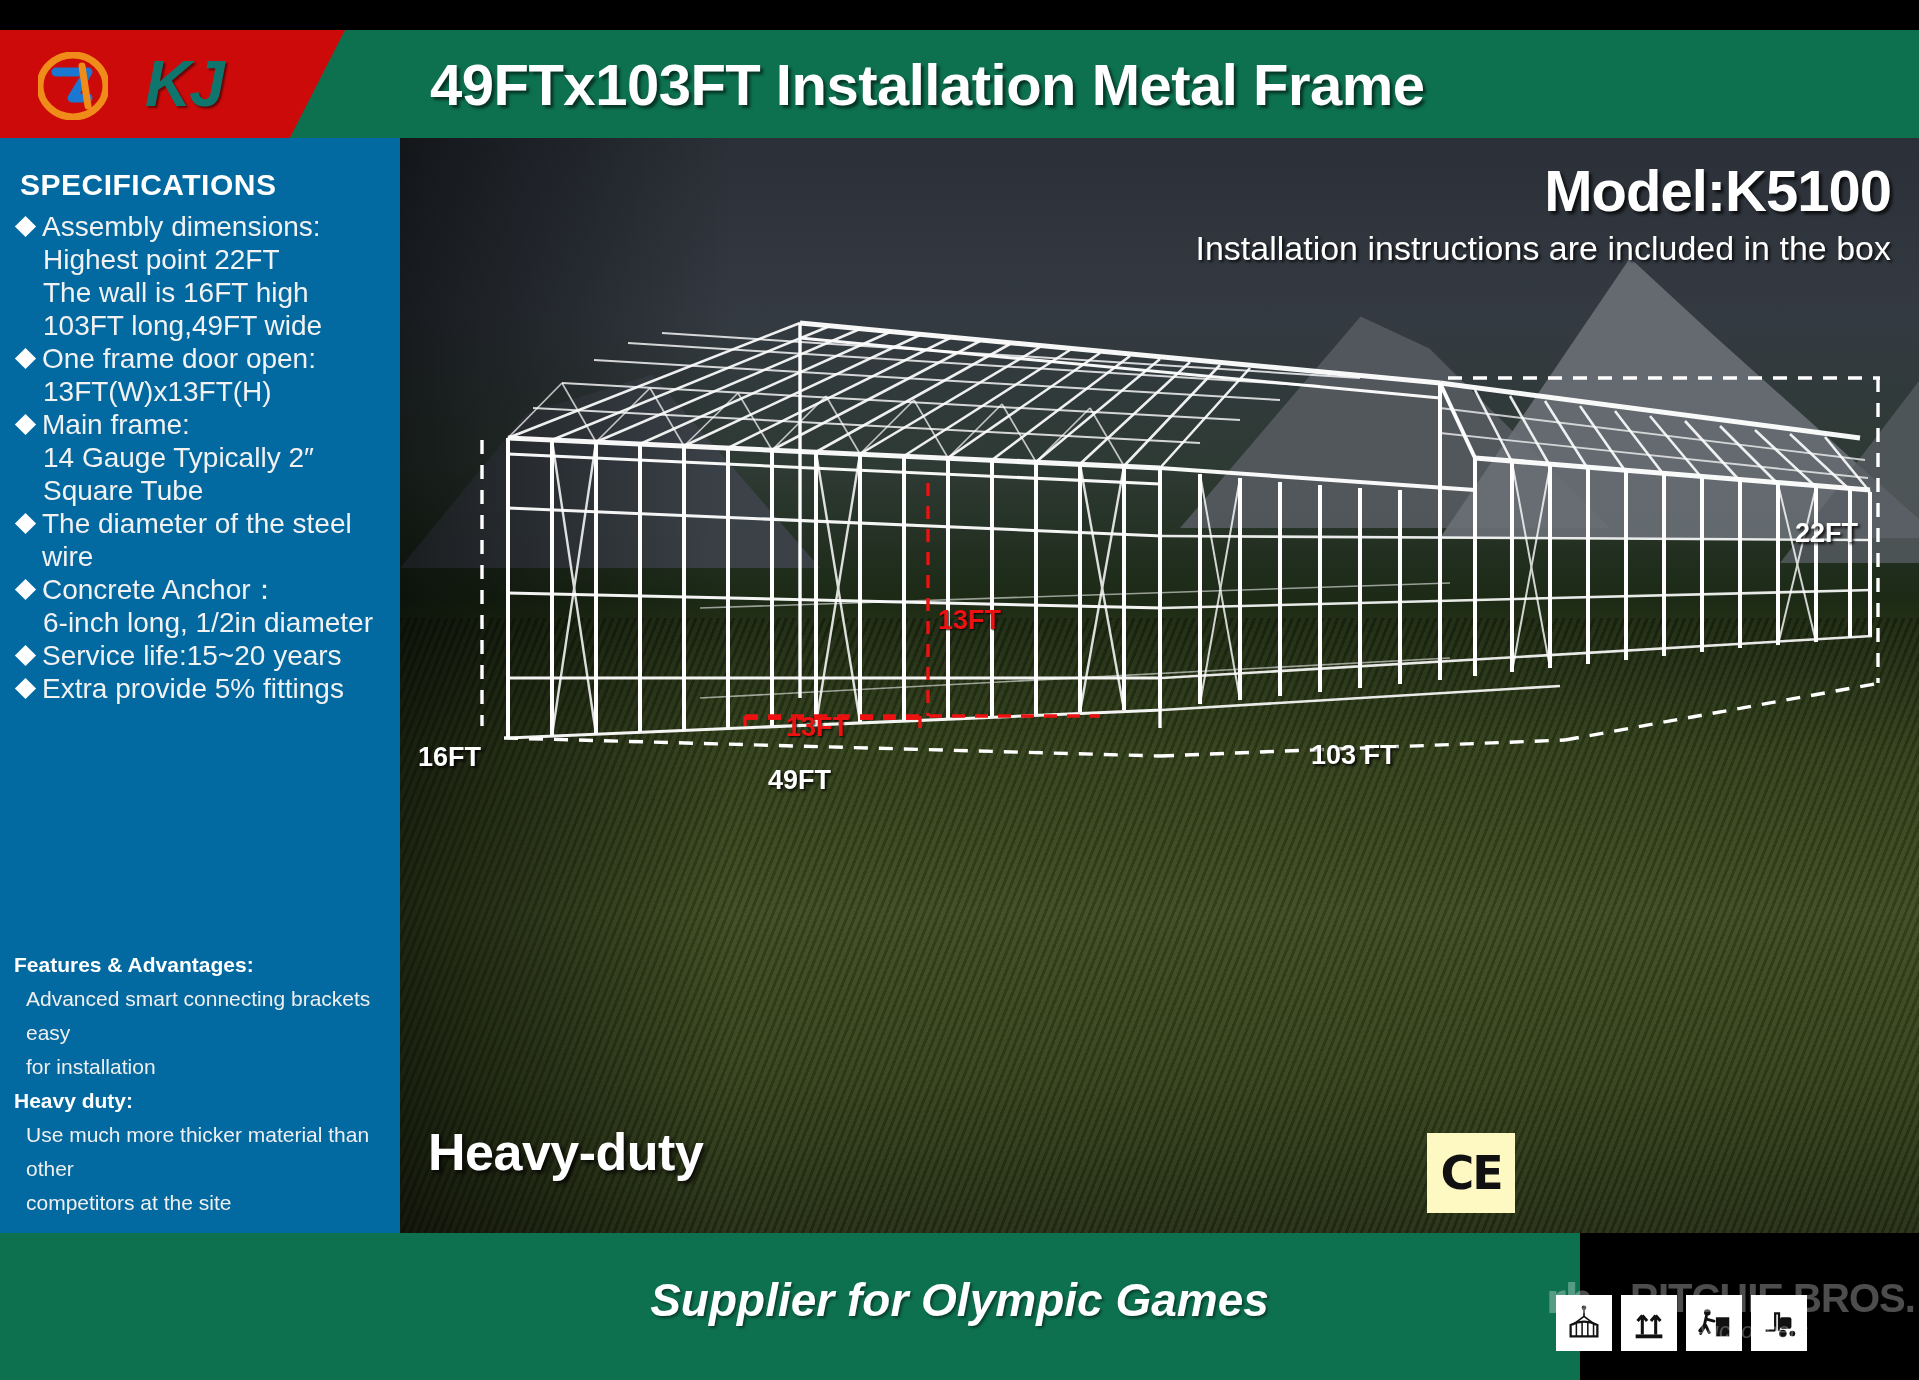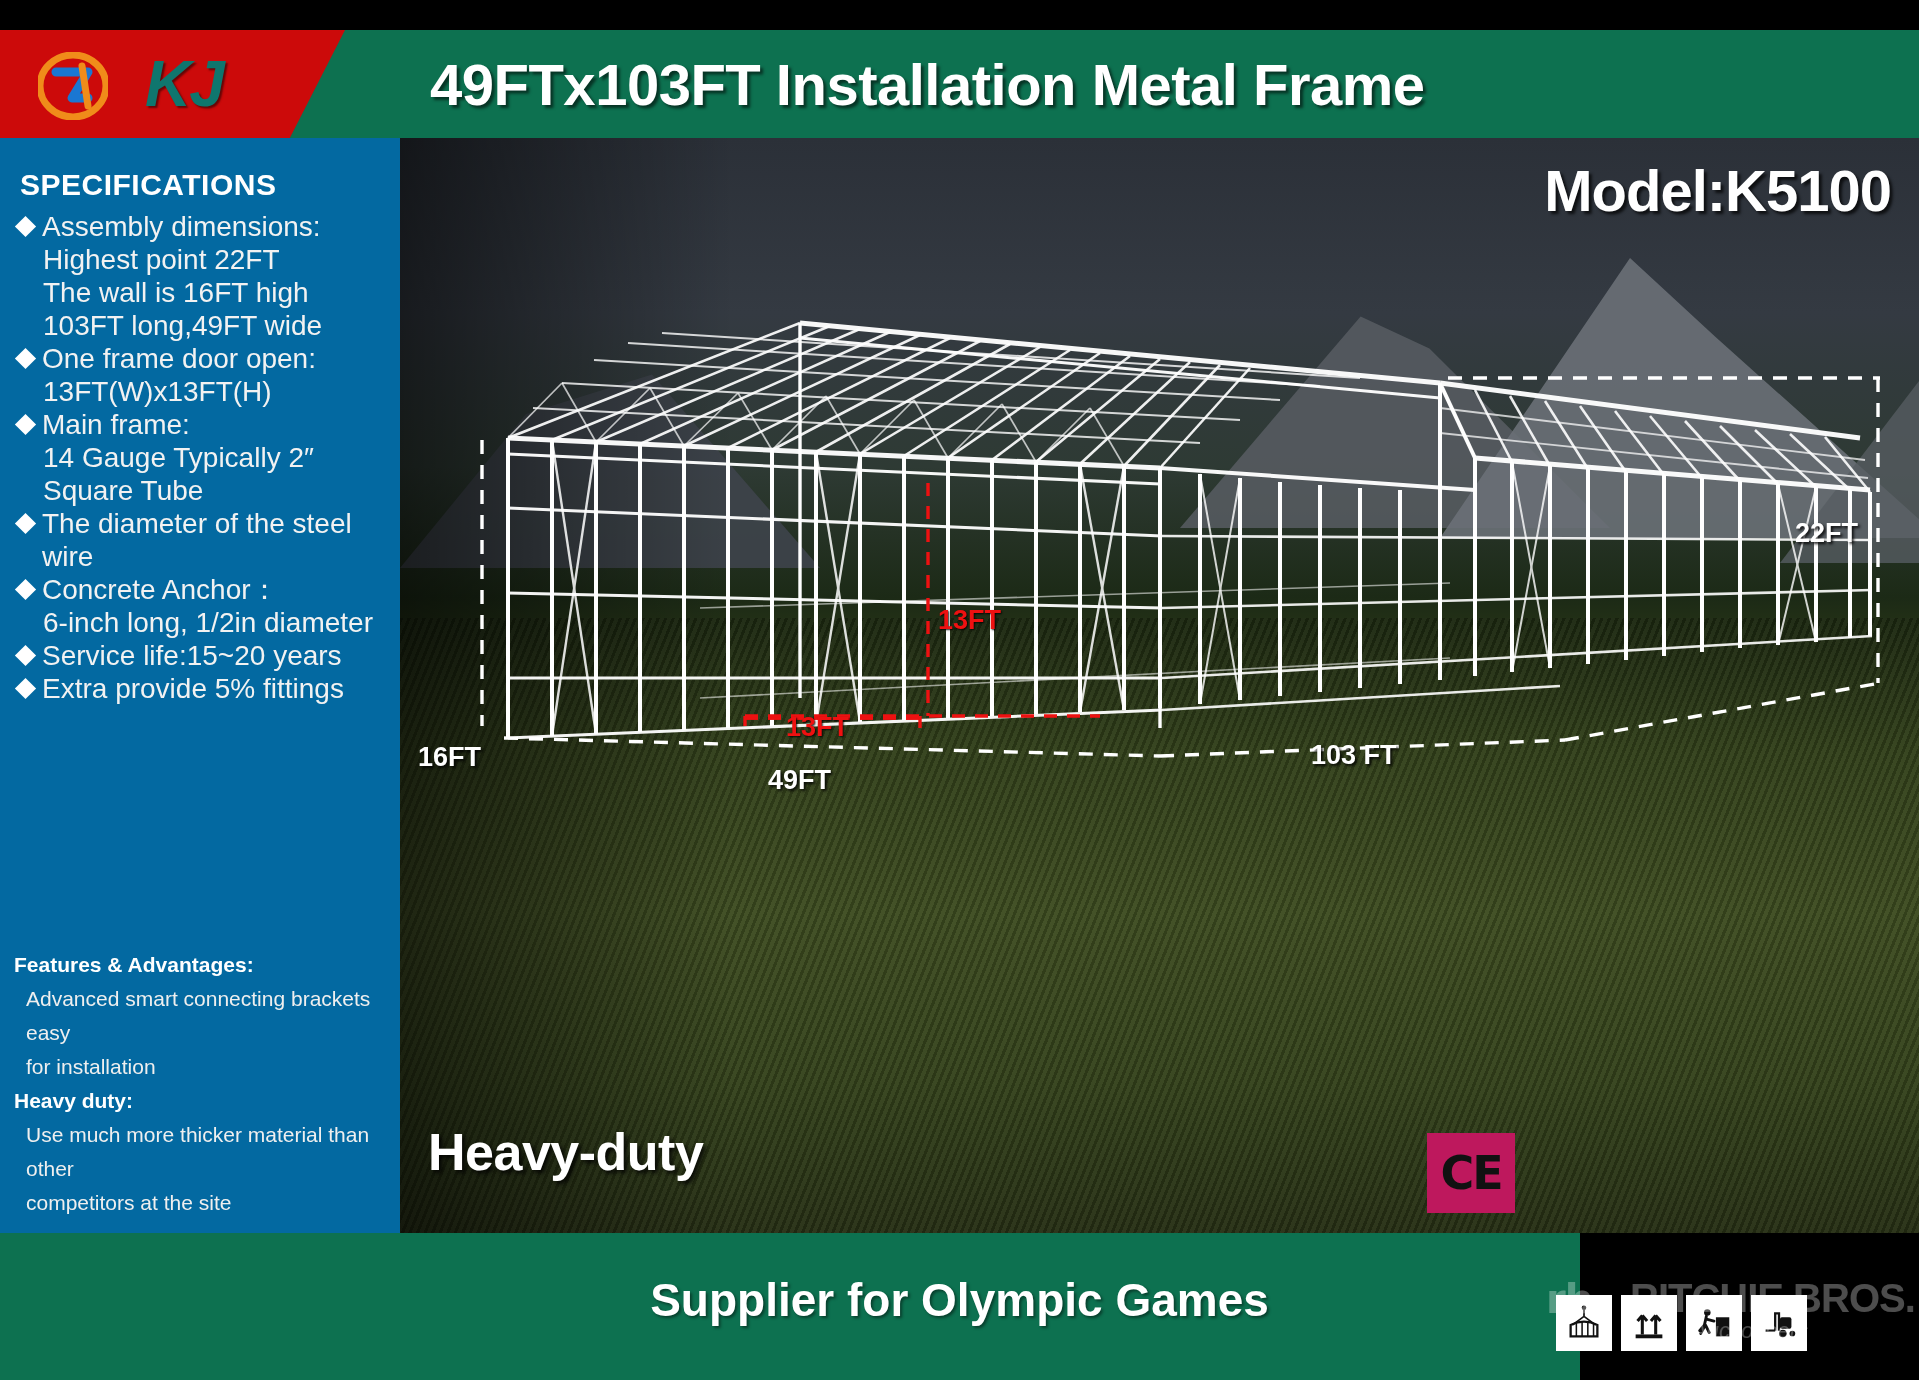--- a/index.html
+++ b/index.html
@@ -67,27 +67,27 @@
   .dim-16{left:418px;top:742px;}
   .dim-22{left:1795px;top:518px;}
   .dim-49{left:768px;top:765px;}
   .dim-103{left:1311px;top:740px;}
   .dim-13w{left:786px;top:695px;}
   .dim-13h{left:938px;top:588px;}
 
   .heavy{position:absolute;left:428px;top:1122px;font-size:52px;font-weight:bold;color:#fff;
      text-shadow:3px 3px 4px rgba(0,0,0,.8);letter-spacing:-.5px;}
 
-  .ce{position:absolute;left:1427px;top:1133px;width:88px;height:80px;background:#be185d;
+  .ce{position:absolute;left:1427px;top:1133px;width:88px;height:80px;background:#fef9c3;
      display:flex;align-items:center;justify-content:center;}
   .ce span{font-size:46px;font-weight:bold;color:#111;letter-spacing:-2px;
      font-family:"DejaVu Sans",sans-serif;}
 
   
-  .footer{position:absolute;left:0;bottom:0;width:1580px;height:147px;background:#0d7150;}
+  .footer{position:absolute;left:0;bottom:0;width:1580px;height:147px;background:#0d7150;font-style:italic;}
   .footer-text{position:absolute;left:0;top:40px;width:1919px;text-align:center;color:#fff;
      font-size:46px;font-weight:bold;text-shadow:2px 2px 3px rgba(0,0,0,.45);}
   .handling{position:absolute;left:1556px;top:1295px;display:flex;gap:9px;}
   .hicon{width:56px;height:56px;background:#fff;display:flex;align-items:center;justify-content:center;}
 
   
   .wm{position:absolute;left:1540px;top:1272px;width:380px;height:96px;pointer-events:none;}
   .wm-rb{position:absolute;left:6px;top:4px;font-size:40px;font-weight:bold;color:rgba(255,255,255,.30);
      letter-spacing:-1px;font-family:"DejaVu Sans",sans-serif;}
   .wm-txt{position:absolute;left:90px;top:4px;font-size:40px;font-weight:bold;
@@ -384,20 +384,21 @@
       <h4>Features &amp; Advantages:</h4>
       <p>Advanced smart connecting brackets easy</p>
       <p>for installation</p>
       <h4>Heavy duty:</h4>
       <p>Use much more thicker material than other</p>
       <p>competitors at the site</p>
     </div>
   </div>
 
   <div class="model">Model:K5100</div>
+  <div class="model-sub">Installation instructions are included in the box</div>
 
   <div class="dim dim-16">16FT</div>
   <div class="dim dim-22">22FT</div>
   <div class="dim dim-49">49FT</div>
   <div class="dim dim-103">103 FT</div>
   <div class="dim red dim-13w">13FT</div>
   <div class="dim red dim-13h">13FT</div>
 
   <div class="heavy">Heavy-duty</div>
 

